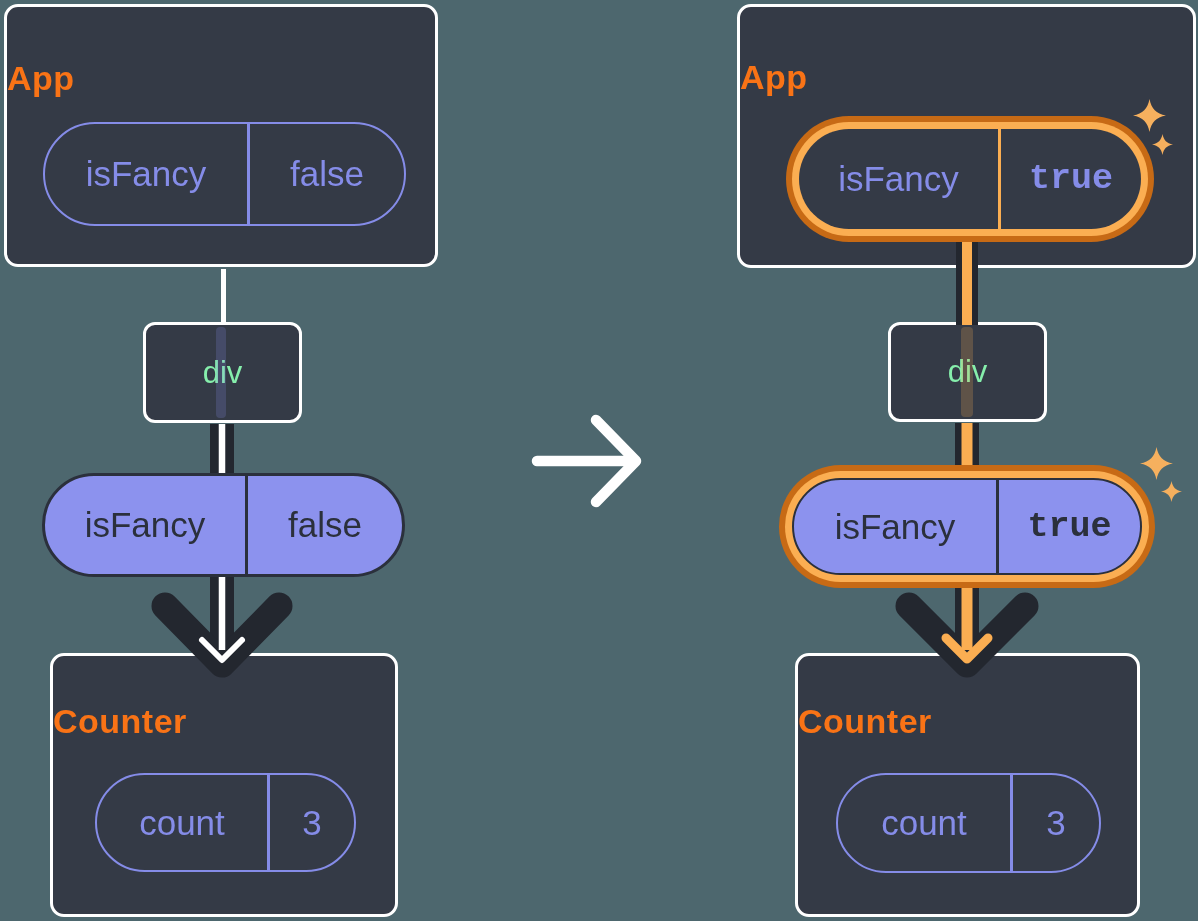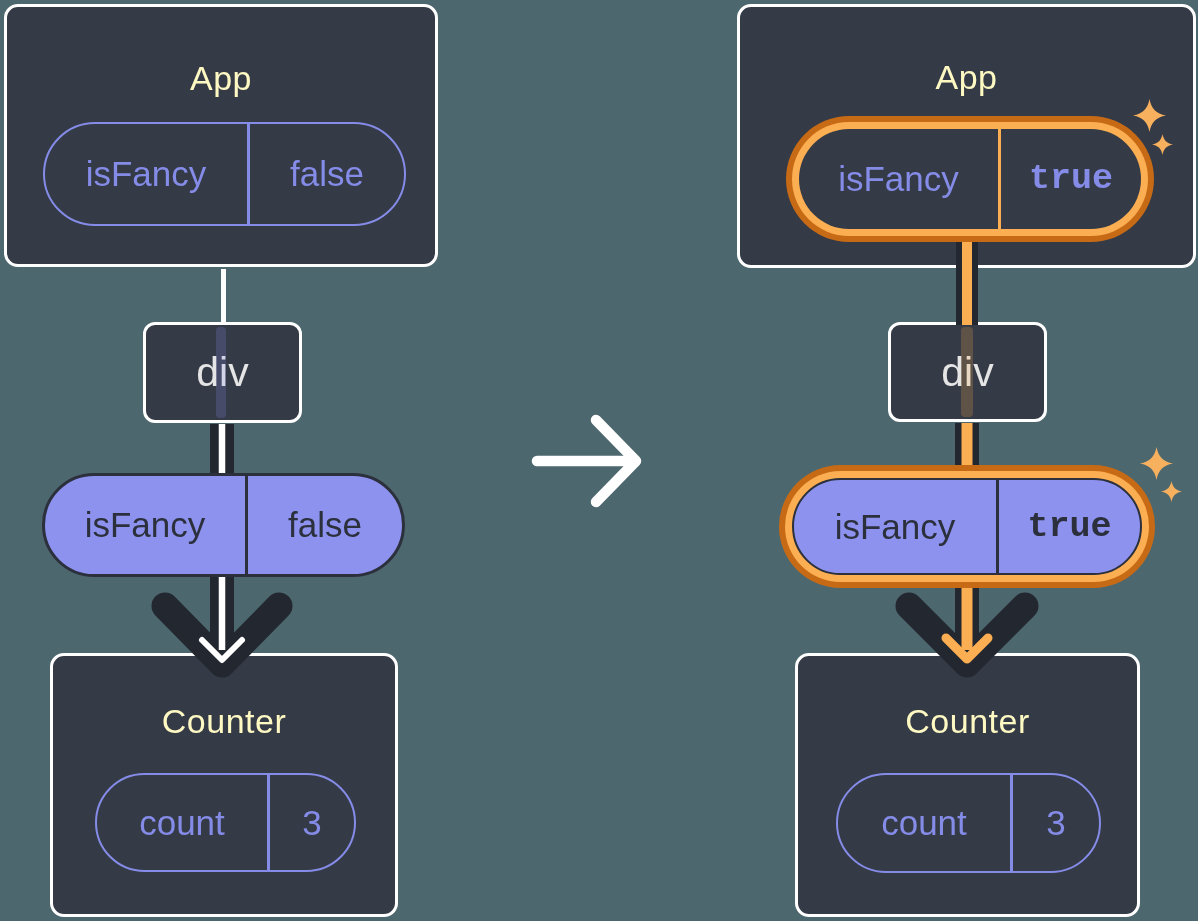--- a/index.html
+++ b/index.html
@@ -10,26 +10,26 @@
   }
   .abs{position:absolute;}
   svg.abs{left:0;top:0;pointer-events:none;}
 
   
   .box{
     position:absolute;background:#343A46;border:3px solid #FFFFFF;
     border-radius:14px;box-sizing:border-box;
   }
   .box-title{
-    position:absolute;left:0;width:100%;text-align:center;
-    color:#fef9c3;font-size:34px;font-weight:400;letter-spacing:.5px;
+    position:absolute;left:0;width:100%;
+    color:#f97316;font-size:34px;font-weight:700;letter-spacing:.5px;
   }
   .div-label{
     width:100%;height:100%;display:flex;align-items:center;justify-content:center;
-    color:#e5e5e5;font-size:41px;font-weight:500;position:relative;
+    color:#86efac;font-size:31px;font-weight:500;position:relative;
   }
   .ghost{position:absolute;top:2px;bottom:2px;border-radius:4px;}
 
   
   .pill{
     position:absolute;display:flex;align-items:stretch;
     border-radius:70px;box-sizing:border-box;overflow:hidden;
   }
   .pill .cell{
     display:flex;align-items:center;justify-content:center;

